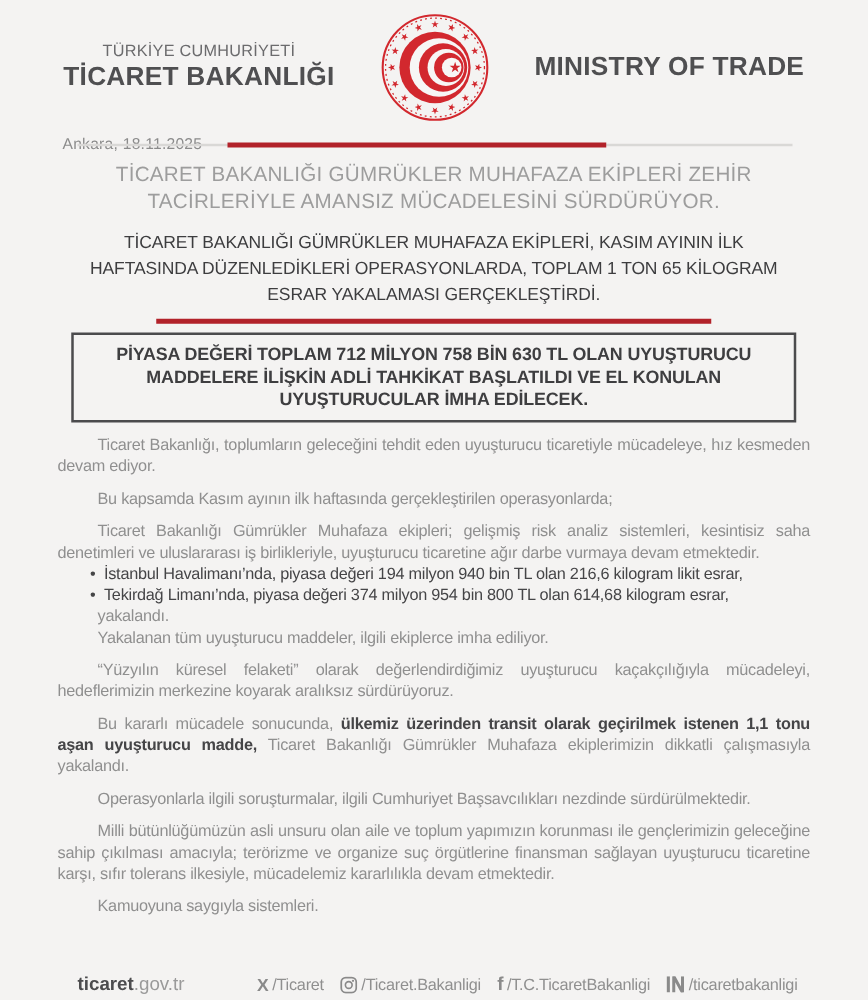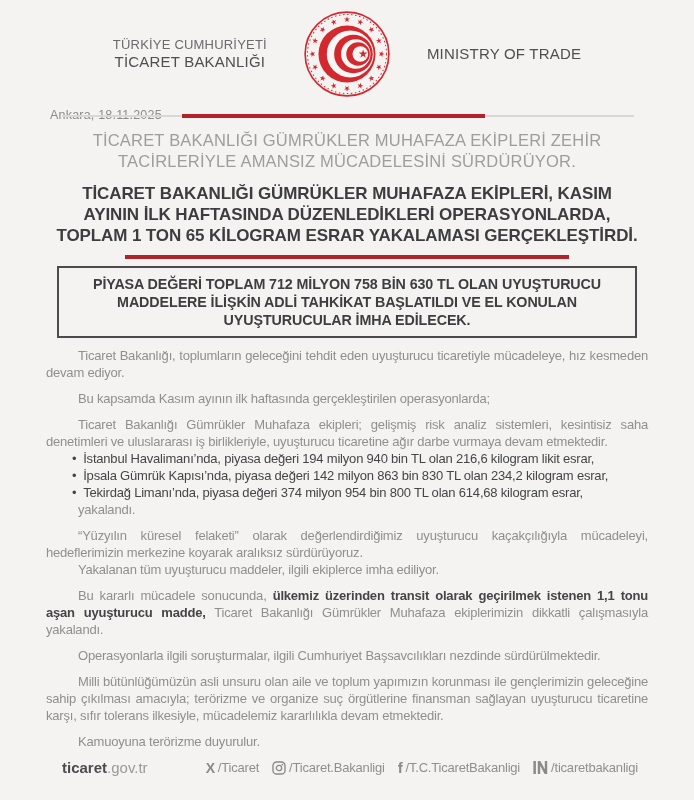--- a/index.html
+++ b/index.html
@@ -24,21 +24,21 @@
   }
   .page{width:694px;height:800px;position:relative;}
 
   
   .masthead{
     display:flex;justify-content:center;align-items:center;
     gap:34px;padding-top:10px;height:98px;
   }
   .mast-block{text-align:center;line-height:1.25;}
   .mast-top{font-size:13px;color:var(--mast-gray);letter-spacing:.2px;}
-  .mast-bottom{font-size:15px;font-weight:400;color:var(--mast-dark);letter-spacing:.2px;}
+  .mast-bottom{font-size:21px;font-weight:700;color:var(--mast-dark);letter-spacing:.2px;}
   .logo-wrap{width:92px;height:92px;flex:0 0 92px;}
 
   .dateline{
     position:absolute;top:108px;left:50px;
     font-size:12.5px;color:#8b8b8b;letter-spacing:.2px;
   }
   .rule{
     position:absolute;top:115px;left:62px;right:60px;height:2px;
     background:var(--line-gray);
   }
@@ -52,21 +52,21 @@
     margin:32px 70px 12px;
     text-align:center;
     font-size:16.5px;line-height:20.5px;
     color:var(--subtitle-gray);
     letter-spacing:.2px;
     text-transform:uppercase;
   }
   .title{
     margin:11px 56px 0;
     text-align:center;
-    font-size:17px;line-height:21px;font-weight:700;
+    font-size:14px;line-height:21px;font-weight:400;
     color:var(--title-dark);
     letter-spacing:-.1px;
     text-transform:uppercase;
   }
   .redbar{
     width:444px;height:4px;background:var(--bar-red);
     margin:9px auto 0;
   }
   .hbox{
     margin:7px 57px 0;
@@ -91,21 +91,21 @@
   .bullet{
     font-size:13px;line-height:17px;letter-spacing:-.2px;
     text-align:justify;text-indent:26px;
     font-weight:400;color:var(--body-dark);
   }
   .bullet::before{content:"\2022\00a0\00a0";}
   .bold-inline{font-weight:700;color:var(--body-dark);}
 
   
   .footer{
-    position:absolute;left:62px;right:56px;bottom:24px;
+    position:absolute;left:62px;right:56px;bottom:4px;
     display:flex;justify-content:space-between;align-items:center;
   }
   .website{font-size:15px;color:#9a9a9a;}
   .website b{color:#4c4c4e;font-weight:700;}
   .socials{display:flex;align-items:center;gap:13px;}
   .social{display:flex;align-items:center;gap:3px;font-size:13px;color:#8f8f8f;letter-spacing:-.2px;}
   .glyph{font-weight:800;color:#8a8a8a;font-size:14px;line-height:1;}
   .icon-svg{display:block;}
 </style>
 </head>
@@ -203,29 +203,28 @@
 
   <div class="redbar"></div>
 
   <div class="hbox">PİYASA DEĞERİ TOPLAM 712 MİLYON 758 BİN 630 TL OLAN UYUŞTURUCU MADDELERE İLİŞKİN ADLİ TAHKİKAT BAŞLATILDI VE EL KONULAN UYUŞTURUCULAR İMHA EDİLECEK.</div>
 
   <div class="content">
     <p class="para">Ticaret Bakanlığı, toplumların geleceğini tehdit eden uyuşturucu ticaretiyle mücadeleye, hız kesmeden devam ediyor.</p>
     <p class="para">Bu kapsamda Kasım ayının ilk haftasında gerçekleştirilen operasyonlarda;</p>
     <p class="para">Ticaret Bakanlığı Gümrükler Muhafaza ekipleri; gelişmiş risk analiz sistemleri, kesintisiz saha denetimleri ve uluslararası iş birlikleriyle, uyuşturucu ticaretine ağır darbe vurmaya devam etmektedir.</p>
     <div class="bullet">İstanbul Havalimanı’nda, piyasa değeri 194 milyon 940 bin TL olan 216,6 kilogram likit esrar,</div>
-    <div class="bullet">İpsala Gümrük Kapısı’nda, piyasa değeri 142 milyon 863 bin 830 TL olan 234,2 kilogram esrar,</div>
     <div class="bullet">Tekirdağ Limanı’nda, piyasa değeri 374 milyon 954 bin 800 TL olan 614,68 kilogram esrar,</div>
     <p class="para tight">yakalandı.</p>
+    <p class="para tight">Yakalanan tüm uyuşturucu maddeler, ilgili ekiplerce imha ediliyor.</p>
     <p class="para">“Yüzyılın küresel felaketi” olarak değerlendirdiğimiz uyuşturucu kaçakçılığıyla mücadeleyi, hedeflerimizin merkezine koyarak aralıksız sürdürüyoruz.</p>
-    <p class="para tight">Yakalanan tüm uyuşturucu maddeler, ilgili ekiplerce imha ediliyor.</p>
     <p class="para"><span>Bu kararlı mücadele sonucunda, </span><span class="bold-inline">ülkemiz üzerinden transit olarak geçirilmek istenen 1,1 tonu aşan uyuşturucu madde,</span><span> Ticaret Bakanlığı Gümrükler Muhafaza ekiplerimizin dikkatli çalışmasıyla yakalandı.</span></p>
     <p class="para">Operasyonlarla ilgili soruşturmalar, ilgili Cumhuriyet Başsavcılıkları nezdinde sürdürülmektedir.</p>
     <p class="para">Milli bütünlüğümüzün asli unsuru olan aile ve toplum yapımızın korunması ile gençlerimizin geleceğine sahip çıkılması amacıyla; terörizme ve organize suç örgütlerine finansman sağlayan uyuşturucu ticaretine karşı, sıfır tolerans ilkesiyle, mücadelemiz kararlılıkla devam etmektedir.</p>
-    <p class="para">Kamuoyuna terörizme duyurulur.</p>
+    <p class="para">Kamuoyuna saygıyla sistemleri.</p>
   </div>
 
   <footer class="footer">
     <div class="website"><b>ticaret</b><span>.gov.tr</span></div>
 
     <div class="socials">
       <div class="social">
         <span class="glyph">X</span>
         <span>/Ticaret</span>
       </div>

